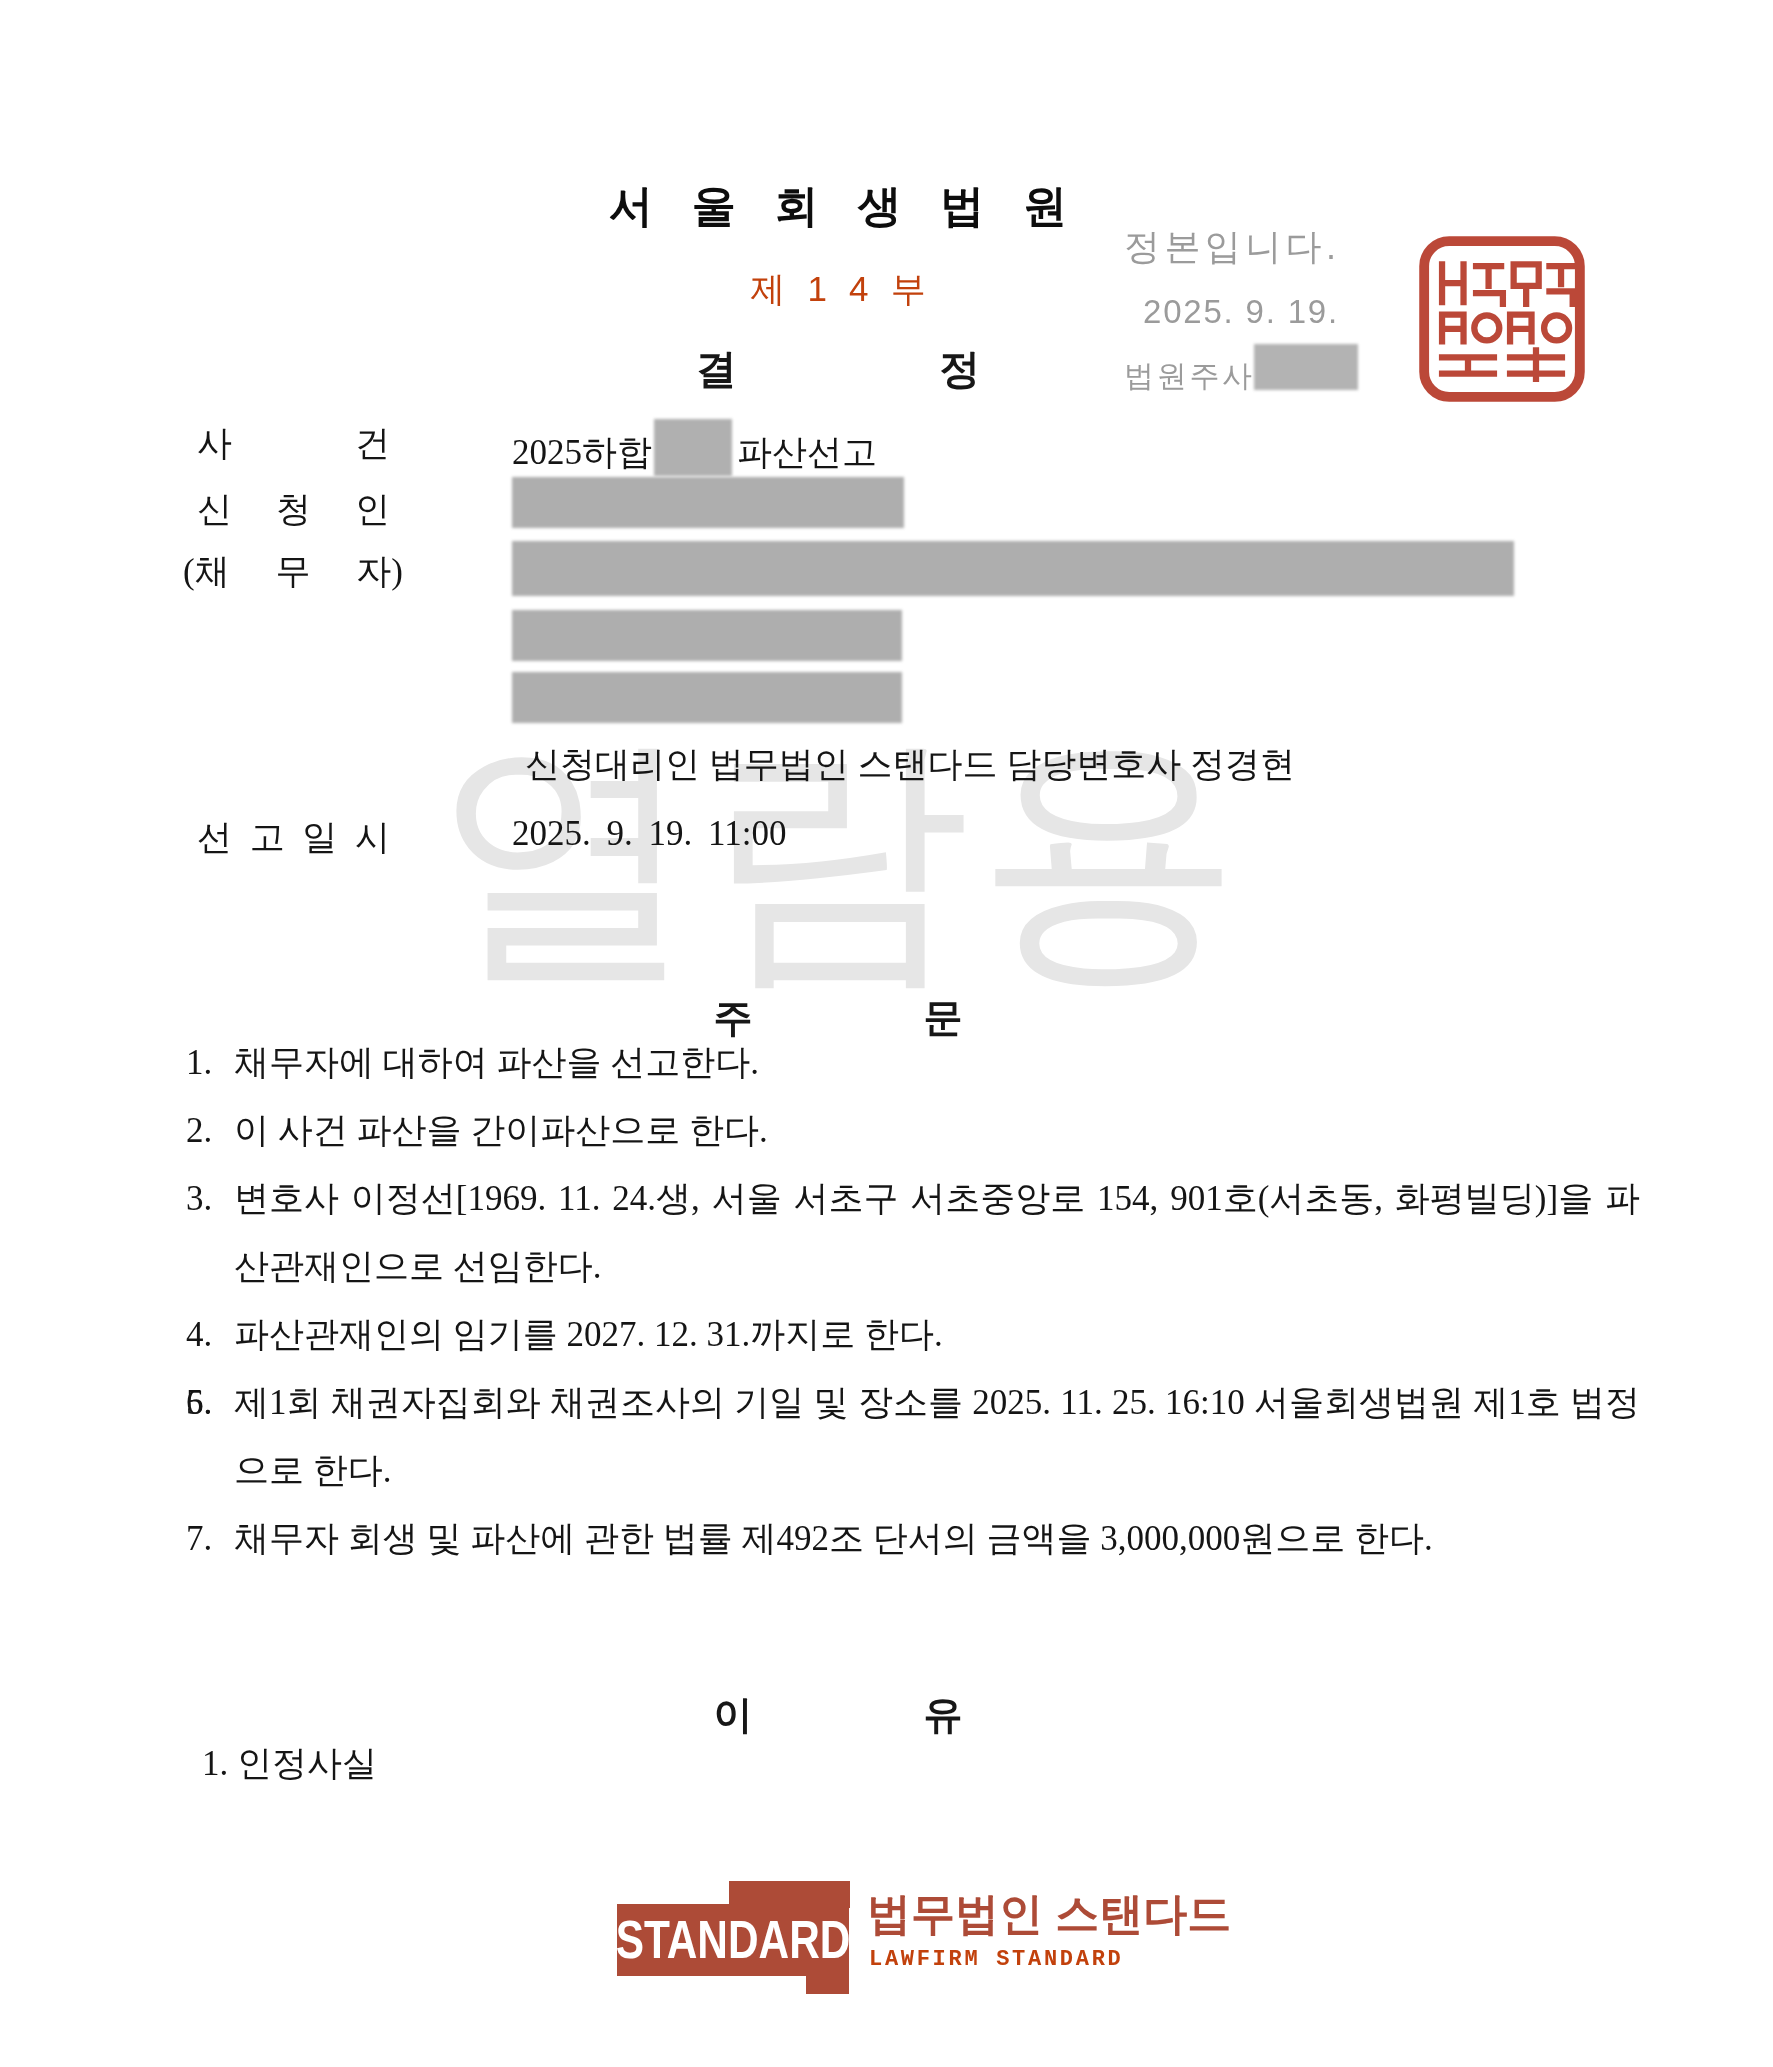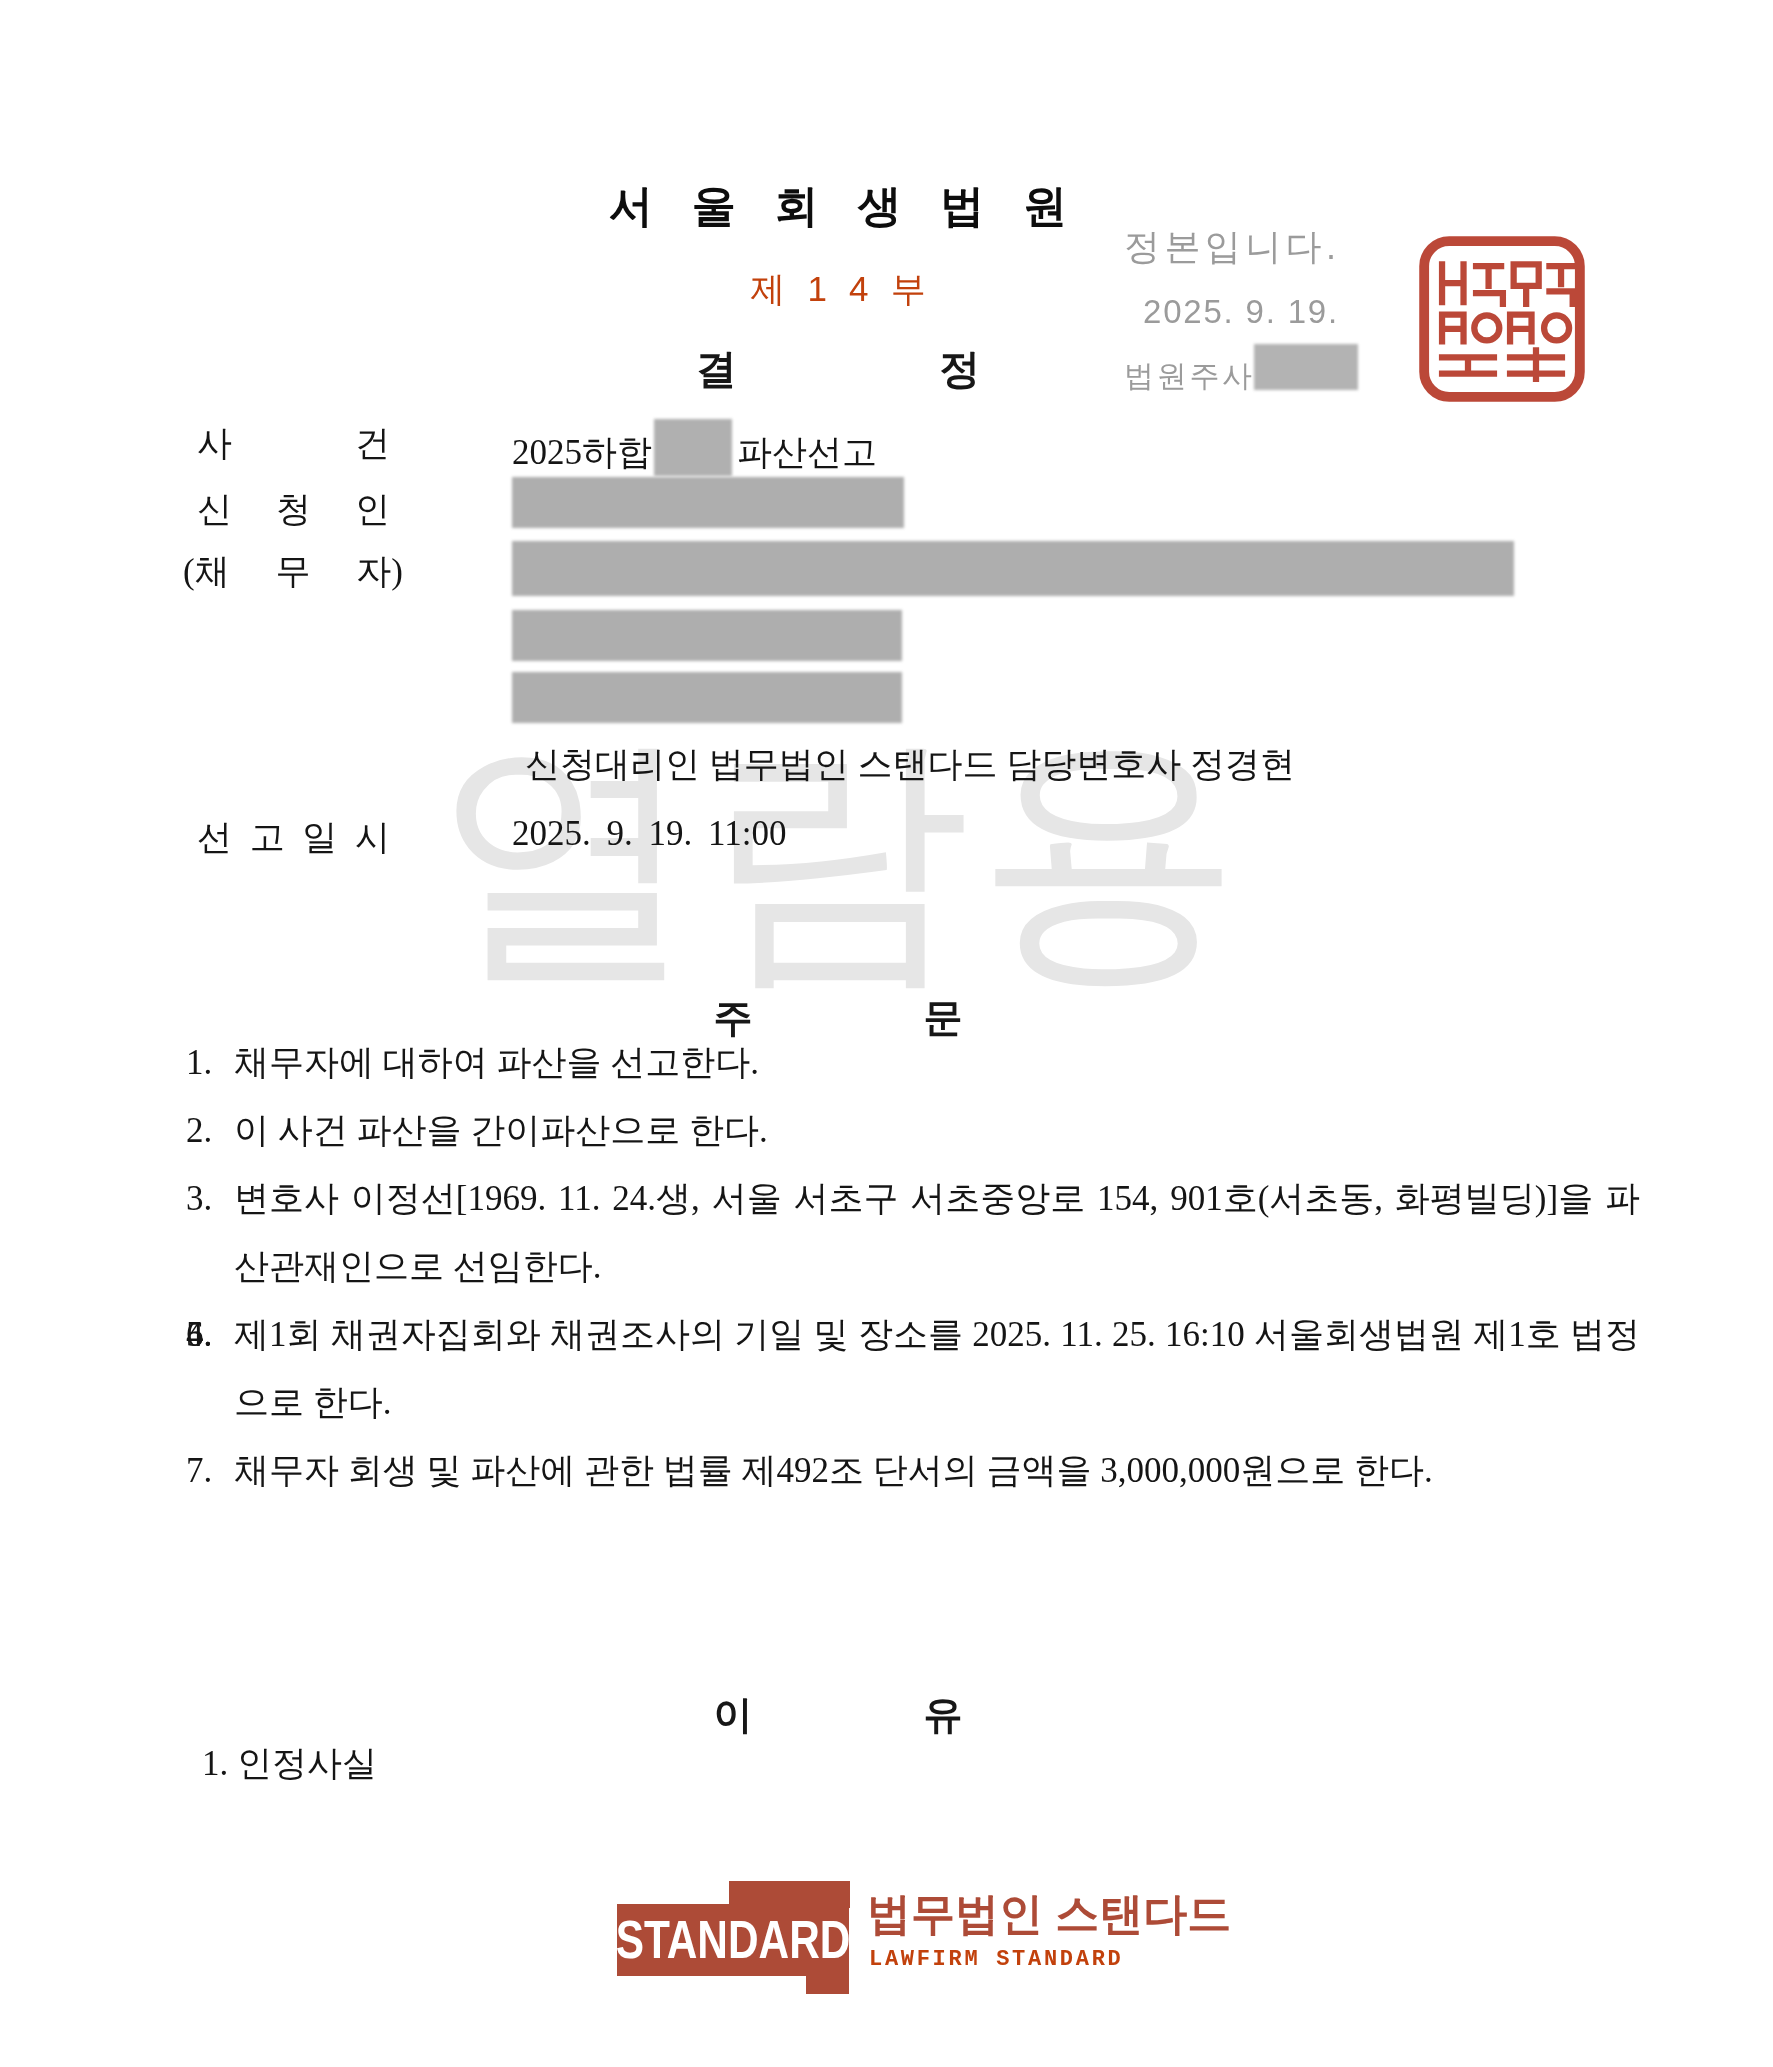--- a/index.html
+++ b/index.html
@@ -129,21 +129,21 @@
     <div class="abs representative">신청대리인 법무법인 스탠다드 담당변호사 정경현</div>
 
     <div class="abs lbl lbl-date">선 고 일 시</div>
     <div class="abs ruling-date">2025. 9. 19. 11:00</div>
 
     <div class="abs center-band section-heading order-heading">주 문</div>
     <ol class="abs order-list">
       <li><span class="num">1.</span><span>채무자에 대하여 파산을 선고한다.</span></li>
       <li><span class="num">2.</span><span>이 사건 파산을 간이파산으로 한다.</span></li>
       <li><span class="num">3.</span><span>변호사 이정선[1969. 11. 24.생, 서울 서초구 서초중앙로 154, 901호(서초동, 화평빌딩)]을 파산관재인으로 선임한다.</span></li>
-      <li><span class="num">4.</span></li>
+      <li><span class="num">4.</span><span>파산관재인의 임기를 2027. 12. 31.까지로 한다.</span></li>
       <li><span class="num">5.</span></li>
       <li><span class="num">6.</span><span>제1회 채권자집회와 채권조사의 기일 및 장소를 2025. 11. 25. 16:10 서울회생법원 제1호 법정으로 한다.</span></li>
       <li><span class="num">7.</span><span>채무자 회생 및 파산에 관한 법률 제492조 단서의 금액을 3,000,000원으로 한다.</span></li>
     </ol>
 
     <div class="abs center-band section-heading reason-heading">이 유</div>
     <div class="abs reason-item">1. 인정사실</div>
 
     <div class="abs logo-red logo-main"></div>
     <div class="abs logo-red logo-top-tab"></div>

